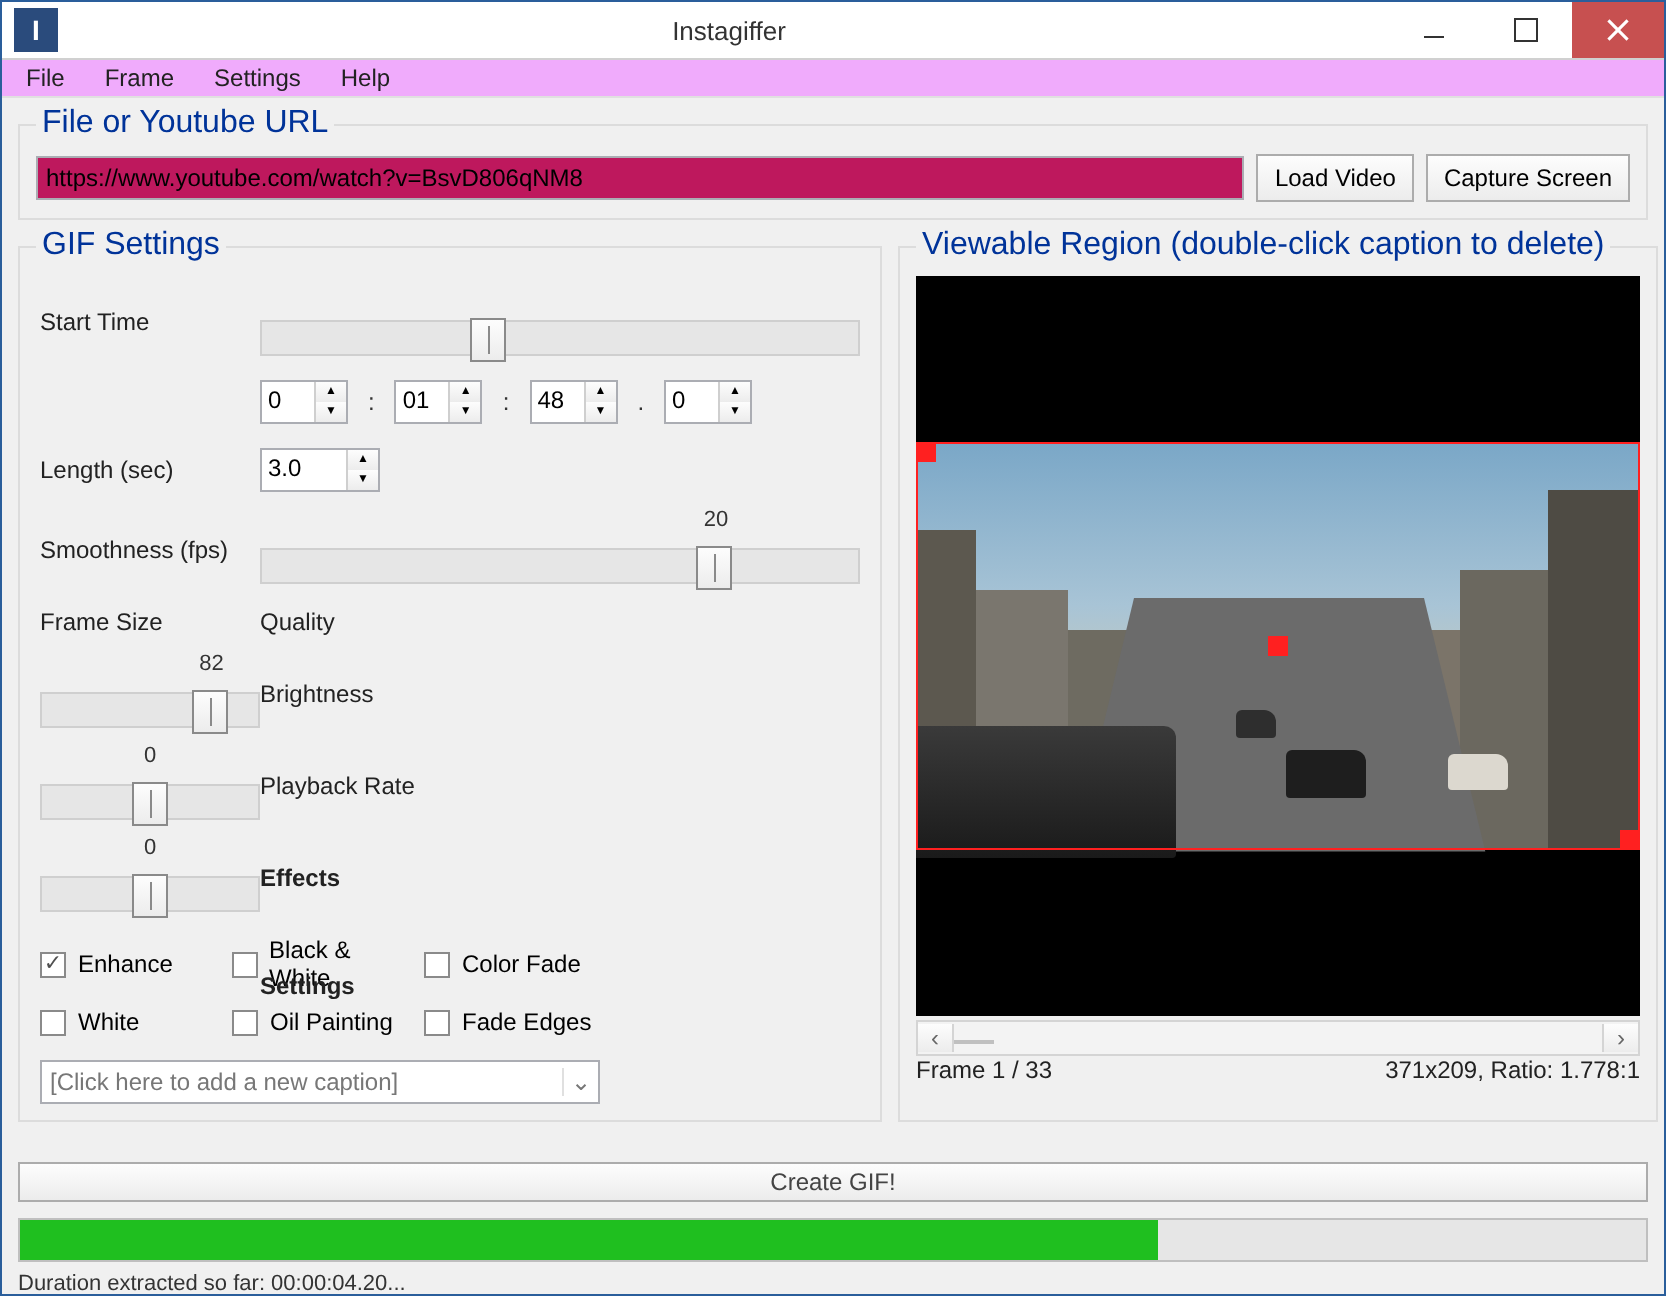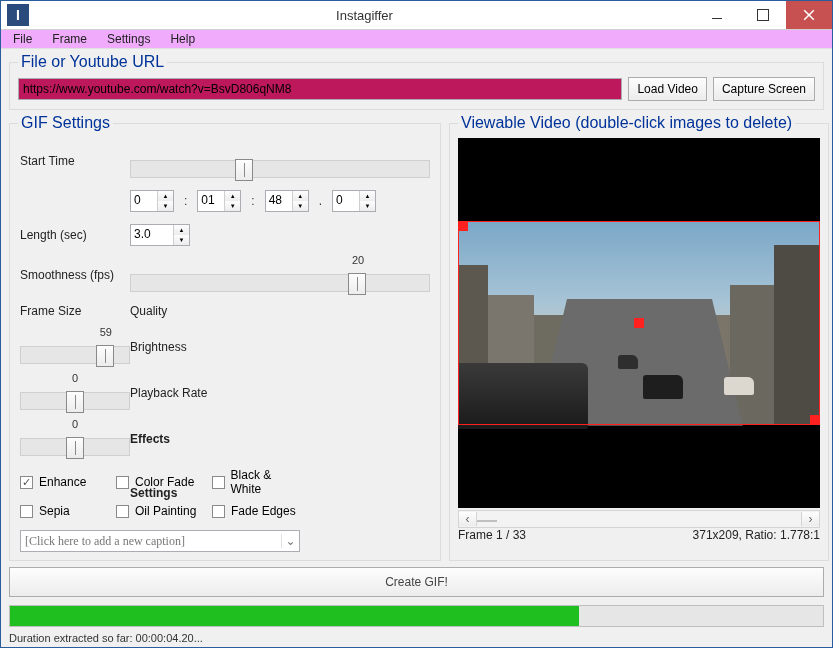--- a/index.html
+++ b/index.html
@@ -36,21 +36,21 @@
   .time-row { display: flex; align-items: center; gap: 10px; }
   .spin { width: 44px; height: 22px; display: flex; border: 1px solid #abadb3; background: #fff; }
   .spin .v { flex: 1; padding: 2px 3px; }
   .spin .arrows { width: 16px; display: flex; flex-direction: column; border-left: 1px solid #cfcfcf; }
   .spin .arrows div { flex: 1; display: flex; align-items: center; justify-content: center; font-size: 6px; background: linear-gradient(#fdfdfd,#ececec); }
   .effects { display: grid; grid-template-columns: repeat(3, 90px); column-gap: 6px; row-gap: 8px; }
   .chk { display: flex; align-items: center; gap: 6px; }
   .chk .box { width: 13px; height: 13px; border: 1px solid #8a8a8a; background: #fff; display: flex; align-items: center; justify-content: center; }
   .chk .box.checked::after { content: "✓"; font-size: 11px; color: #505050; line-height: 1; }
   .caption-select { width: 280px; height: 22px; border: 1px solid #abadb3; background: #fff; display: flex; align-items: center; }
-  .caption-select .ph { flex: 1; padding: 0 4px; color: #777; font-family: Liberation Serif, serif; }
+  .caption-select .ph { flex: 1; padding: 0 4px; color: #777; }
   .caption-select .dd { width: 18px; text-align: center; color: #777; border-left: 1px solid #e0e0e0; }
   .preview { background: #000; width: 100%; height: 370px; position: relative; display: flex; align-items: center; justify-content: center; overflow: hidden; }
   .preview .frame { width: 362px; height: 204px; position: relative; }
   .selbox { position: absolute; inset: 0; border: 1px solid #ff2020; }
   .handle { position: absolute; width: 10px; height: 10px; background: #ff2020; }
   .handle.tl { top: -1px; left: -1px; }
   .handle.br { bottom: -1px; right: -1px; }
   .handle.center { top: 50%; left: 50%; width: 10px; height: 10px; transform: translate(-50%,-50%); }
   .sky { position: absolute; inset: 0; background: linear-gradient(#7aa7c7 0%, #a8c4d6 40%, #bcc8c6 55%, #8a8072 56%, #6c6660 100%); }
   .road { position: absolute; left: 30%; right: 30%; top: 38%; bottom: 0; background: #6b6b6b; transform: perspective(300px) rotateX(45deg); transform-origin: top center; }
@@ -65,21 +65,21 @@
   .car.big { left: -10px; bottom: -4px; width: 140px; height: 66px; background: linear-gradient(#3a3a3a,#1a1a1a); }
   .car.mid { left: 185px; bottom: 26px; width: 40px; height: 24px; background:#1e1e1e;}
   .car.small { left: 160px; bottom: 56px; width: 20px; height: 14px; background:#2e2e2e;}
   .car.white { right: 66px; bottom: 30px; width: 30px; height: 18px; background:#dcd8cf;}
   .hscroll { height: 18px; background: #f3f3f3; border: 1px solid #d4d4d4; display: flex; align-items: center; margin-top: 2px; }
   .hscroll .arrow { width: 18px; text-align: center; color: #666; background: linear-gradient(#fdfdfd,#ececec); border-right: 1px solid #d4d4d4; }
   .hscroll .arrow.r { border-right: none; border-left: 1px solid #d4d4d4; }
   .hscroll .trackbar { flex: 1; position: relative; }
   .hscroll .trackbar .t { position: absolute; left: 0; top: 1px; bottom: 1px; width: 20px; background: #dcdcdc; border: 1px solid #c0c0c0; }
   .preview-info { display: flex; justify-content: space-between; margin-top: 0; color: #222; }
-  .create-btn { height: 30px; border: 1px solid #acacac; background: linear-gradient(#fdfdfd,#ececec); margin-top: 2px; color: #444; }
+  .create-btn { height: 20px; border: 1px solid #acacac; background: linear-gradient(#fdfdfd,#ececec); margin-top: 16px; color: #444; }
   .progress { height: 22px; border: 1px solid #bfbfbf; background: #e6e6e6; position: relative; margin-top: 4px; }
   .progress .fill { position: absolute; left: 0; top: 0; bottom: 0; background: #1fbf1f; }
   .status { font-size: 11px; color: #333; padding: 1px 0 0 0; }
   .sep { color: #333; }
 </style>
 </head>
 <body>
 
 <div class="window">
 
@@ -181,21 +181,21 @@
             <div class="valtext" style="left: 76%;">20</div>
             <div class="track">
                 <div class="thumb" style="left: calc(76% - 9px);"></div>
               </div>
           </div>
 
           <div class="label">Frame Size</div>
 
           <div class="label">Quality</div>
           <div class="slider-wrap">
-            <div class="valtext" style="left: 78%;">59</div>
+            <div class="valtext" style="left: 78%;">82</div>
             <div class="track">
                 <div class="thumb" style="left: calc(78% - 9px);"></div>
               </div>
           </div>
 
           <div class="label">Brightness</div>
           <div class="slider-wrap">
             <div class="valtext" style="left: 50%;">0</div>
             <div class="track">
                 <div class="thumb" style="left: calc(50% - 9px);"></div>
@@ -211,29 +211,29 @@
           </div>
 
           <div class="label bold">Effects</div>
           <div class="effects">
             <label class="chk">
                 <span class="box checked"></span>
                 <span>Enhance</span>
               </label>
             <label class="chk">
                 <span class="box"></span>
+                <span>Black &amp; White</span>
+              </label>
+            <label class="chk">
+                <span class="box"></span>
                 <span>Color Fade</span>
               </label>
             <label class="chk">
                 <span class="box"></span>
-                <span>Black &amp; White</span>
-              </label>
-            <label class="chk">
-                <span class="box"></span>
-                <span>Sepia</span>
+                <span>White</span>
               </label>
             <label class="chk">
                 <span class="box"></span>
                 <span>Oil Painting</span>
               </label>
             <label class="chk">
                 <span class="box"></span>
                 <span>Fade Edges</span>
               </label>
           </div>
@@ -241,21 +241,21 @@
           <div class="label bold">Settings</div>
           <div class="caption-select">
             <div class="ph">[Click here to add a new caption]</div>
             <div class="dd">⌄</div>
           </div>
 
         </div>
       </fieldset>
 
       <fieldset class="group rightcol">
-        <legend>Viewable Video (double-click images to delete)</legend>
+        <legend>Viewable Region (double-click caption to delete)</legend>
         <div class="preview">
           <div class="frame">
             <div class="sky"></div>
             <div class="bldg l1"></div>
             <div class="bldg l2"></div>
             <div class="bldg l3"></div>
             <div class="bldg r1"></div>
             <div class="bldg r2"></div>
             <div class="bldg r3"></div>
             <div class="road"></div>

